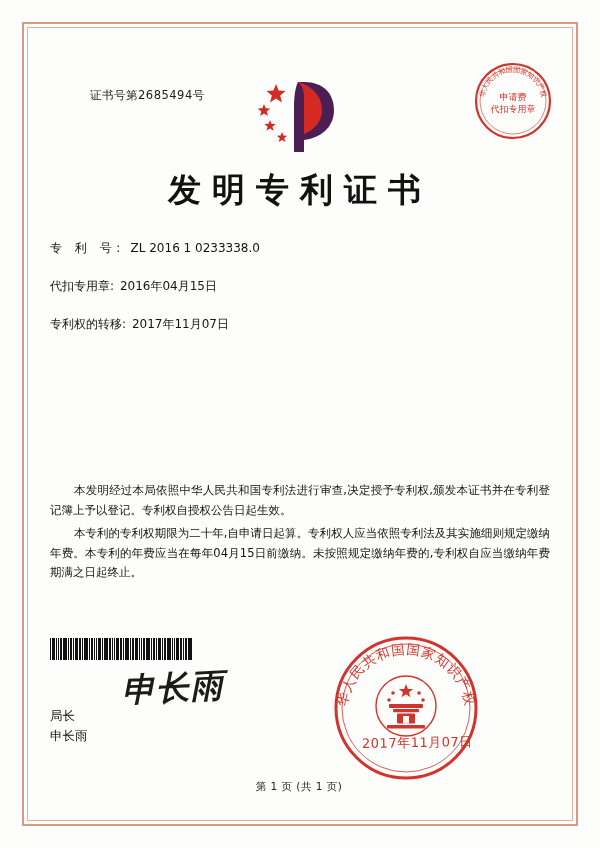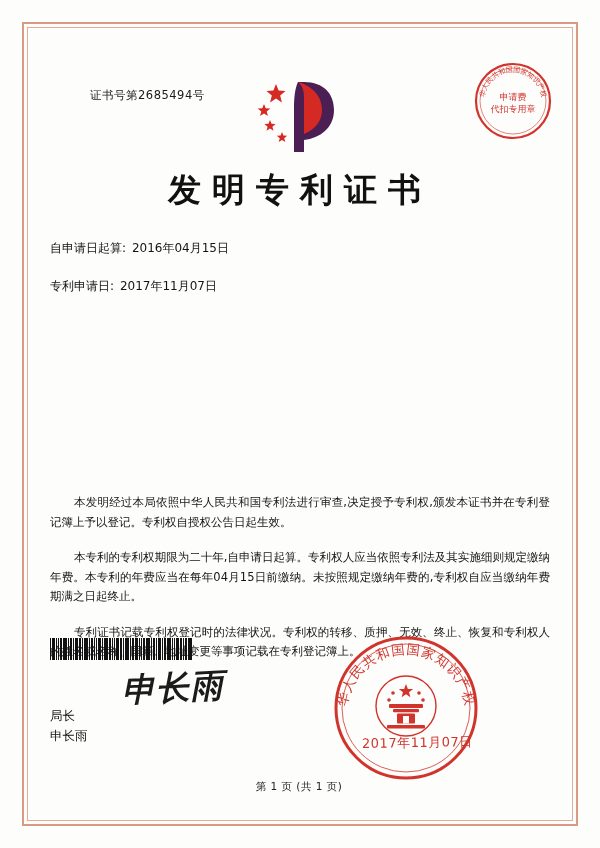--- a/index.html
+++ b/index.html
@@ -118,21 +118,21 @@
     position: absolute;
     left: 10px;
     right: 10px;
     top: 437px;
     font-size: 11.5px;
     line-height: 19.5px;
     color: #151515;
     text-align: justify;
   }
   .paras p {
-    margin: 16px 0 1px 0;
+    margin: 4px 0 1px 0;
     text-indent: 24px;
   }
 
   
   .barcode {
     position: absolute;
     left: 10px;
     top: 598px;
     width: 150px;
     height: 22px;
@@ -244,33 +244,36 @@
         </text>
         <text x="41" y="40" text-anchor="middle" fill="#d0342c" font-size="9" font-family="DejaVu Sans, sans-serif">申请费</text>
         <text x="41" y="52" text-anchor="middle" fill="#d0342c" font-size="9" font-family="DejaVu Sans, sans-serif">代扣专用章</text>
       </svg>
     </div>
 
     <div class="doc-title">发明专利证书</div>
 
     <div class="fields">
       <div class="field-row">
-        <span class="field-label">自申请日起算:</span>
+        <span class="field-label spaced">专 利 号:</span>
+        <span class="field-value">ZL 2016 1 0233338.0</span>
+      </div>
+      <div class="field-row">
+        <span class="field-label">代扣专用章:</span>
         <span class="field-value">2016年04月15日</span>
       </div>
       <div class="field-row">
-        <span class="field-label">专利申请日:</span>
+        <span class="field-label">专利权的转移:</span>
         <span class="field-value">2017年11月07日</span>
       </div>
     </div>
 
     <div class="paras">
       <p>本发明经过本局依照中华人民共和国专利法进行审查,决定授予专利权,颁发本证书并在专利登记簿上予以登记。专利权自授权公告日起生效。</p>
       <p>本专利的专利权期限为二十年,自申请日起算。专利权人应当依照专利法及其实施细则规定缴纳年费。本专利的年费应当在每年04月15日前缴纳。未按照规定缴纳年费的,专利权自应当缴纳年费期满之日起终止。</p>
-      <p>专利证书记载专利权登记时的法律状况。专利权的转移、质押、无效、终止、恢复和专利权人的姓名或名称、国籍、地址变更等事项记载在专利登记簿上。</p>
     </div>
 
     <div class="barcode">
       <i style="width:1px"></i>
         <i style="width:3px"></i>
         <i style="width:1px"></i>
         <i style="width:1px"></i>
       <i style="width:2px"></i>
         <i style="width:4px"></i>
         <i style="width:1px"></i>

